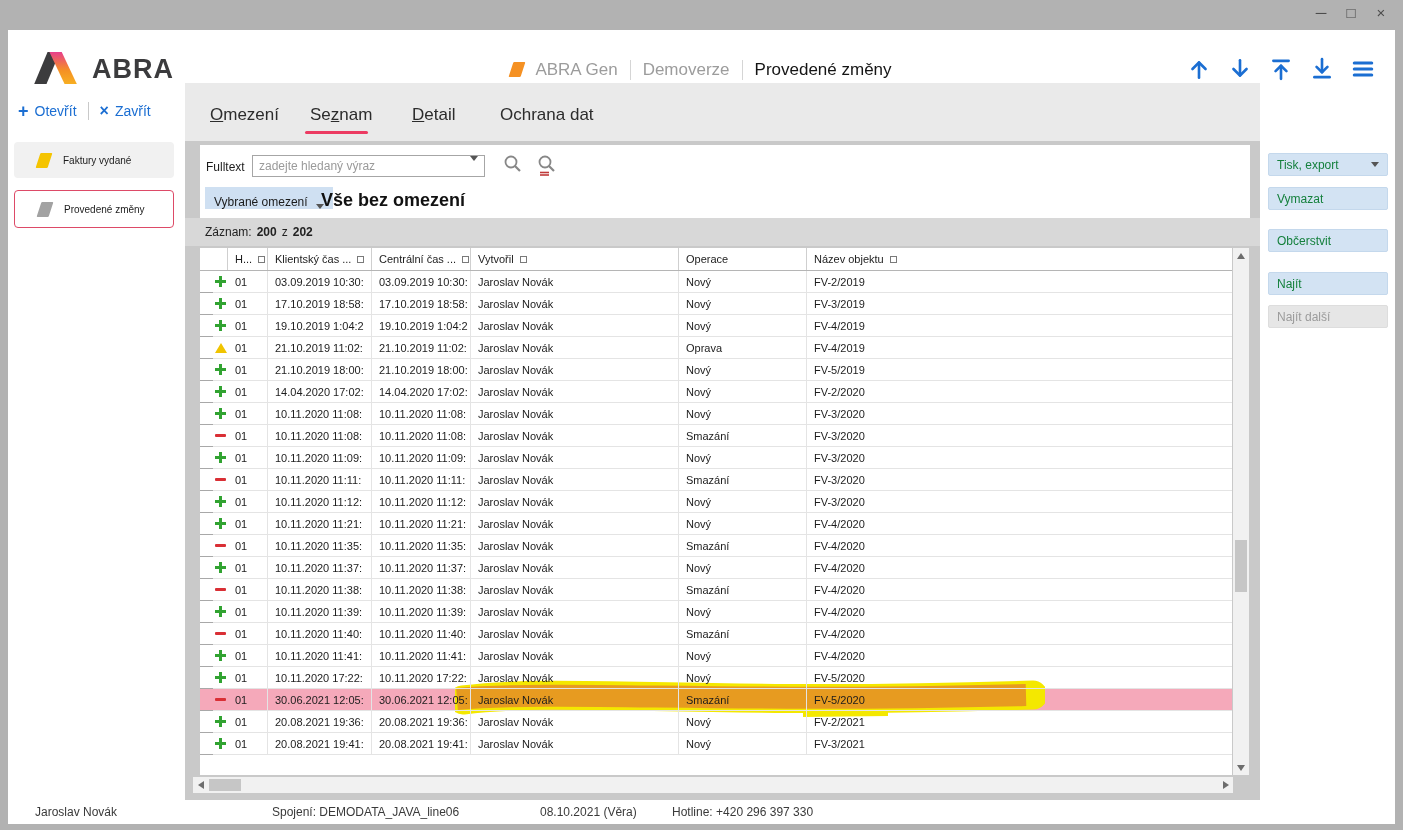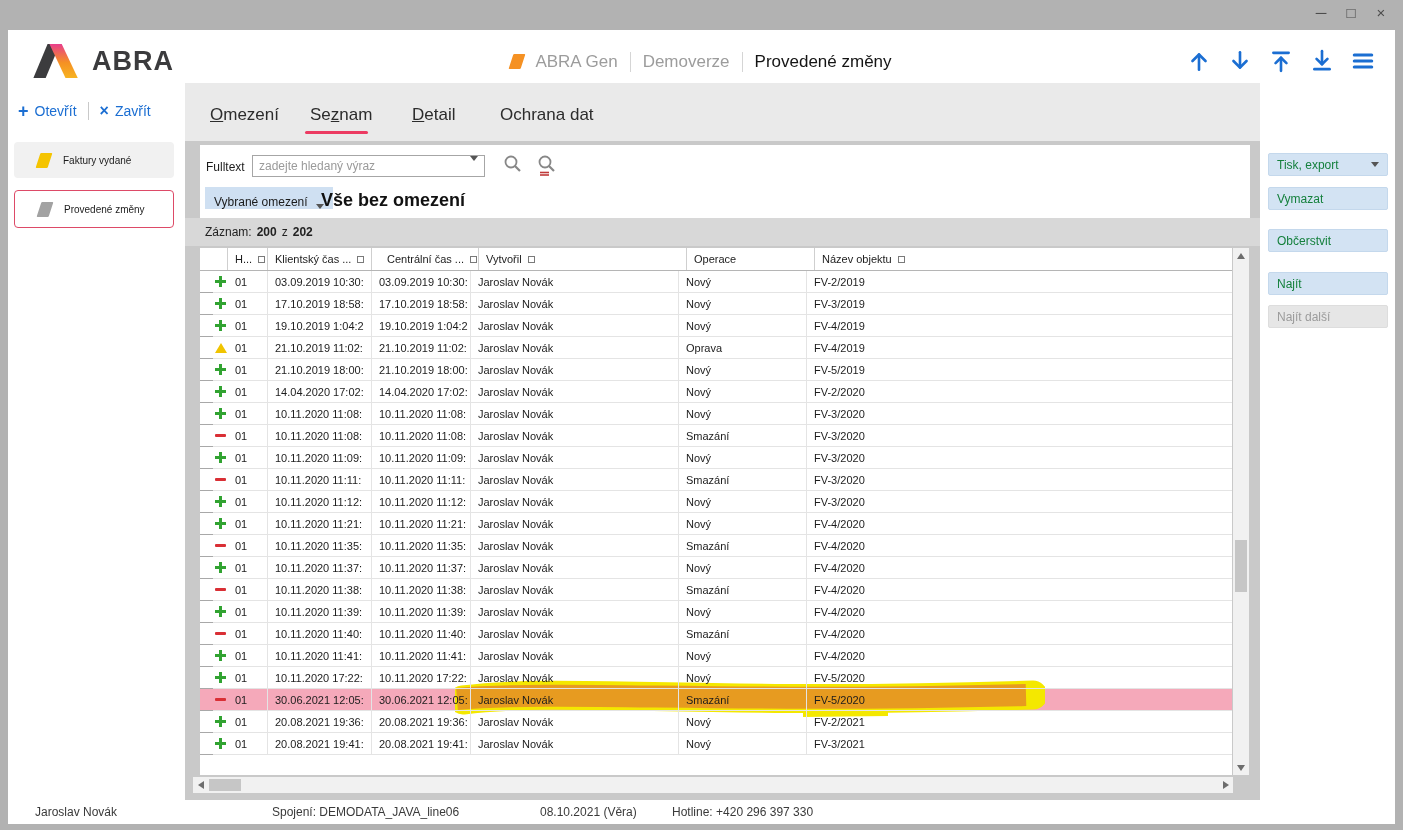--- a/index.html
+++ b/index.html
@@ -6,21 +6,21 @@
   html,body { width:1403px; height:830px; }
   body { font-family:"Liberation Sans", sans-serif; background:#b2b2b2; position:relative; overflow:hidden; }
 
   .titlebar { position:absolute; left:0; top:0; width:1403px; height:30px; background:#b2b2b2; }
   .win-controls { position:absolute; right:14px; top:4px; display:flex; gap:14px; color:#4c4c4c; font-size:15px; }
   .win-controls span { width:16px; text-align:center; cursor:default; }
 
   .app { position:absolute; left:8px; top:30px; width:1387px; height:794px; background:#ffffff; }
 
   
-  .appheader { position:absolute; left:0; top:5px; width:1387px; height:53px; background:#fff; border-bottom:4px solid #0f172a; }
+  .appheader { position:absolute; left:0; top:13px; width:1387px; height:53px; background:#fff; border-bottom:4px solid #0f172a; }
   .logo-wrap { position:absolute; left:24px; top:9px; display:flex; align-items:center; gap:10px; }
   .logo-text { font-size:27px; font-weight:bold; color:#3b3b3d; letter-spacing:1px; }
   .center-title { position:absolute; left:0; right:0; top:0; height:53px; display:flex; align-items:center; justify-content:center; gap:12px; }
   .para { display:inline-block; width:12px; height:15px; transform:skewX(-18deg); border-radius:1px; }
   .para-orange { background:#f59123; }
   .para-yellow { background:#f5c400; }
   .para-gray   { background:#a2a2a2; }
   .ct-dim { font-size:17px; color:#9c9c9c; }
   .ct-main { font-size:17px; color:#141414; }
   .vsep { width:1px; height:20px; background:#d5d5d5; }
@@ -58,21 +58,21 @@
   .filter-value { position:absolute; left:121px; top:45px; font-size:18px; font-weight:bold; color:#111; }
 
   .record-strip { position:absolute; left:0; top:135px; width:1075px; height:28px; background:#d8d8d8; display:flex; align-items:center; padding-left:20px; gap:5px; font-size:12px; color:#222; }
   .record-strip b { font-weight:bold; }
 
   
   .table { position:absolute; left:15px; top:165px; width:1032px; height:527px; background:#fff; overflow:hidden; }
   .thead { display:flex; height:23px; border-bottom:1px solid #b5b5b5; align-items:center; font-size:11px; color:#1c1c1c; }
   .hc { height:100%; display:flex; align-items:center; gap:6px; padding-left:7px; border-right:1px solid #cfcfcf; }
   .hc-blank { width:28px; padding-left:0; }
-  .hc0 { width:40px; } .hc1 { width:104px; } .hc2 { width:99px;margin-left:8px; } .hc3 { width:208px; } .hc4 { width:128px; } .hc5 { flex:1; border-right:none; }
+  .hc0 { width:40px; } .hc1 { width:104px; } .hc2 { width:99px; } .hc3 { width:208px; } .hc4 { width:128px; } .hc5 { flex:1; border-right:none; }
   .sortbox { width:7px; height:7px; border:1px solid #7a7a7a; display:inline-block; background:#fff; }
   .trow { display:flex; height:22px; font-size:11px; color:#1c1c1c; position:relative; }
   .trow .c { height:100%; display:flex; align-items:center; padding-left:7px; border-bottom:1px solid #e4e4e4; position:relative; z-index:3; }
   .c.gutter { width:13px; padding-left:0; border-bottom:1px solid #a8a8a8; }
   .c.icon { width:15px; padding-left:0; justify-content:center; }
   .c.h { width:40px; border-right:1px solid #e4e4e4; }
   .c.t1 { width:104px; border-right:1px solid #e4e4e4; }
   .c.t2 { width:99px; border-right:1px solid #e4e4e4; }
   .c.au { width:208px; border-right:1px solid #e4e4e4; }
   .c.opn { width:128px; border-right:1px solid #e4e4e4; }

